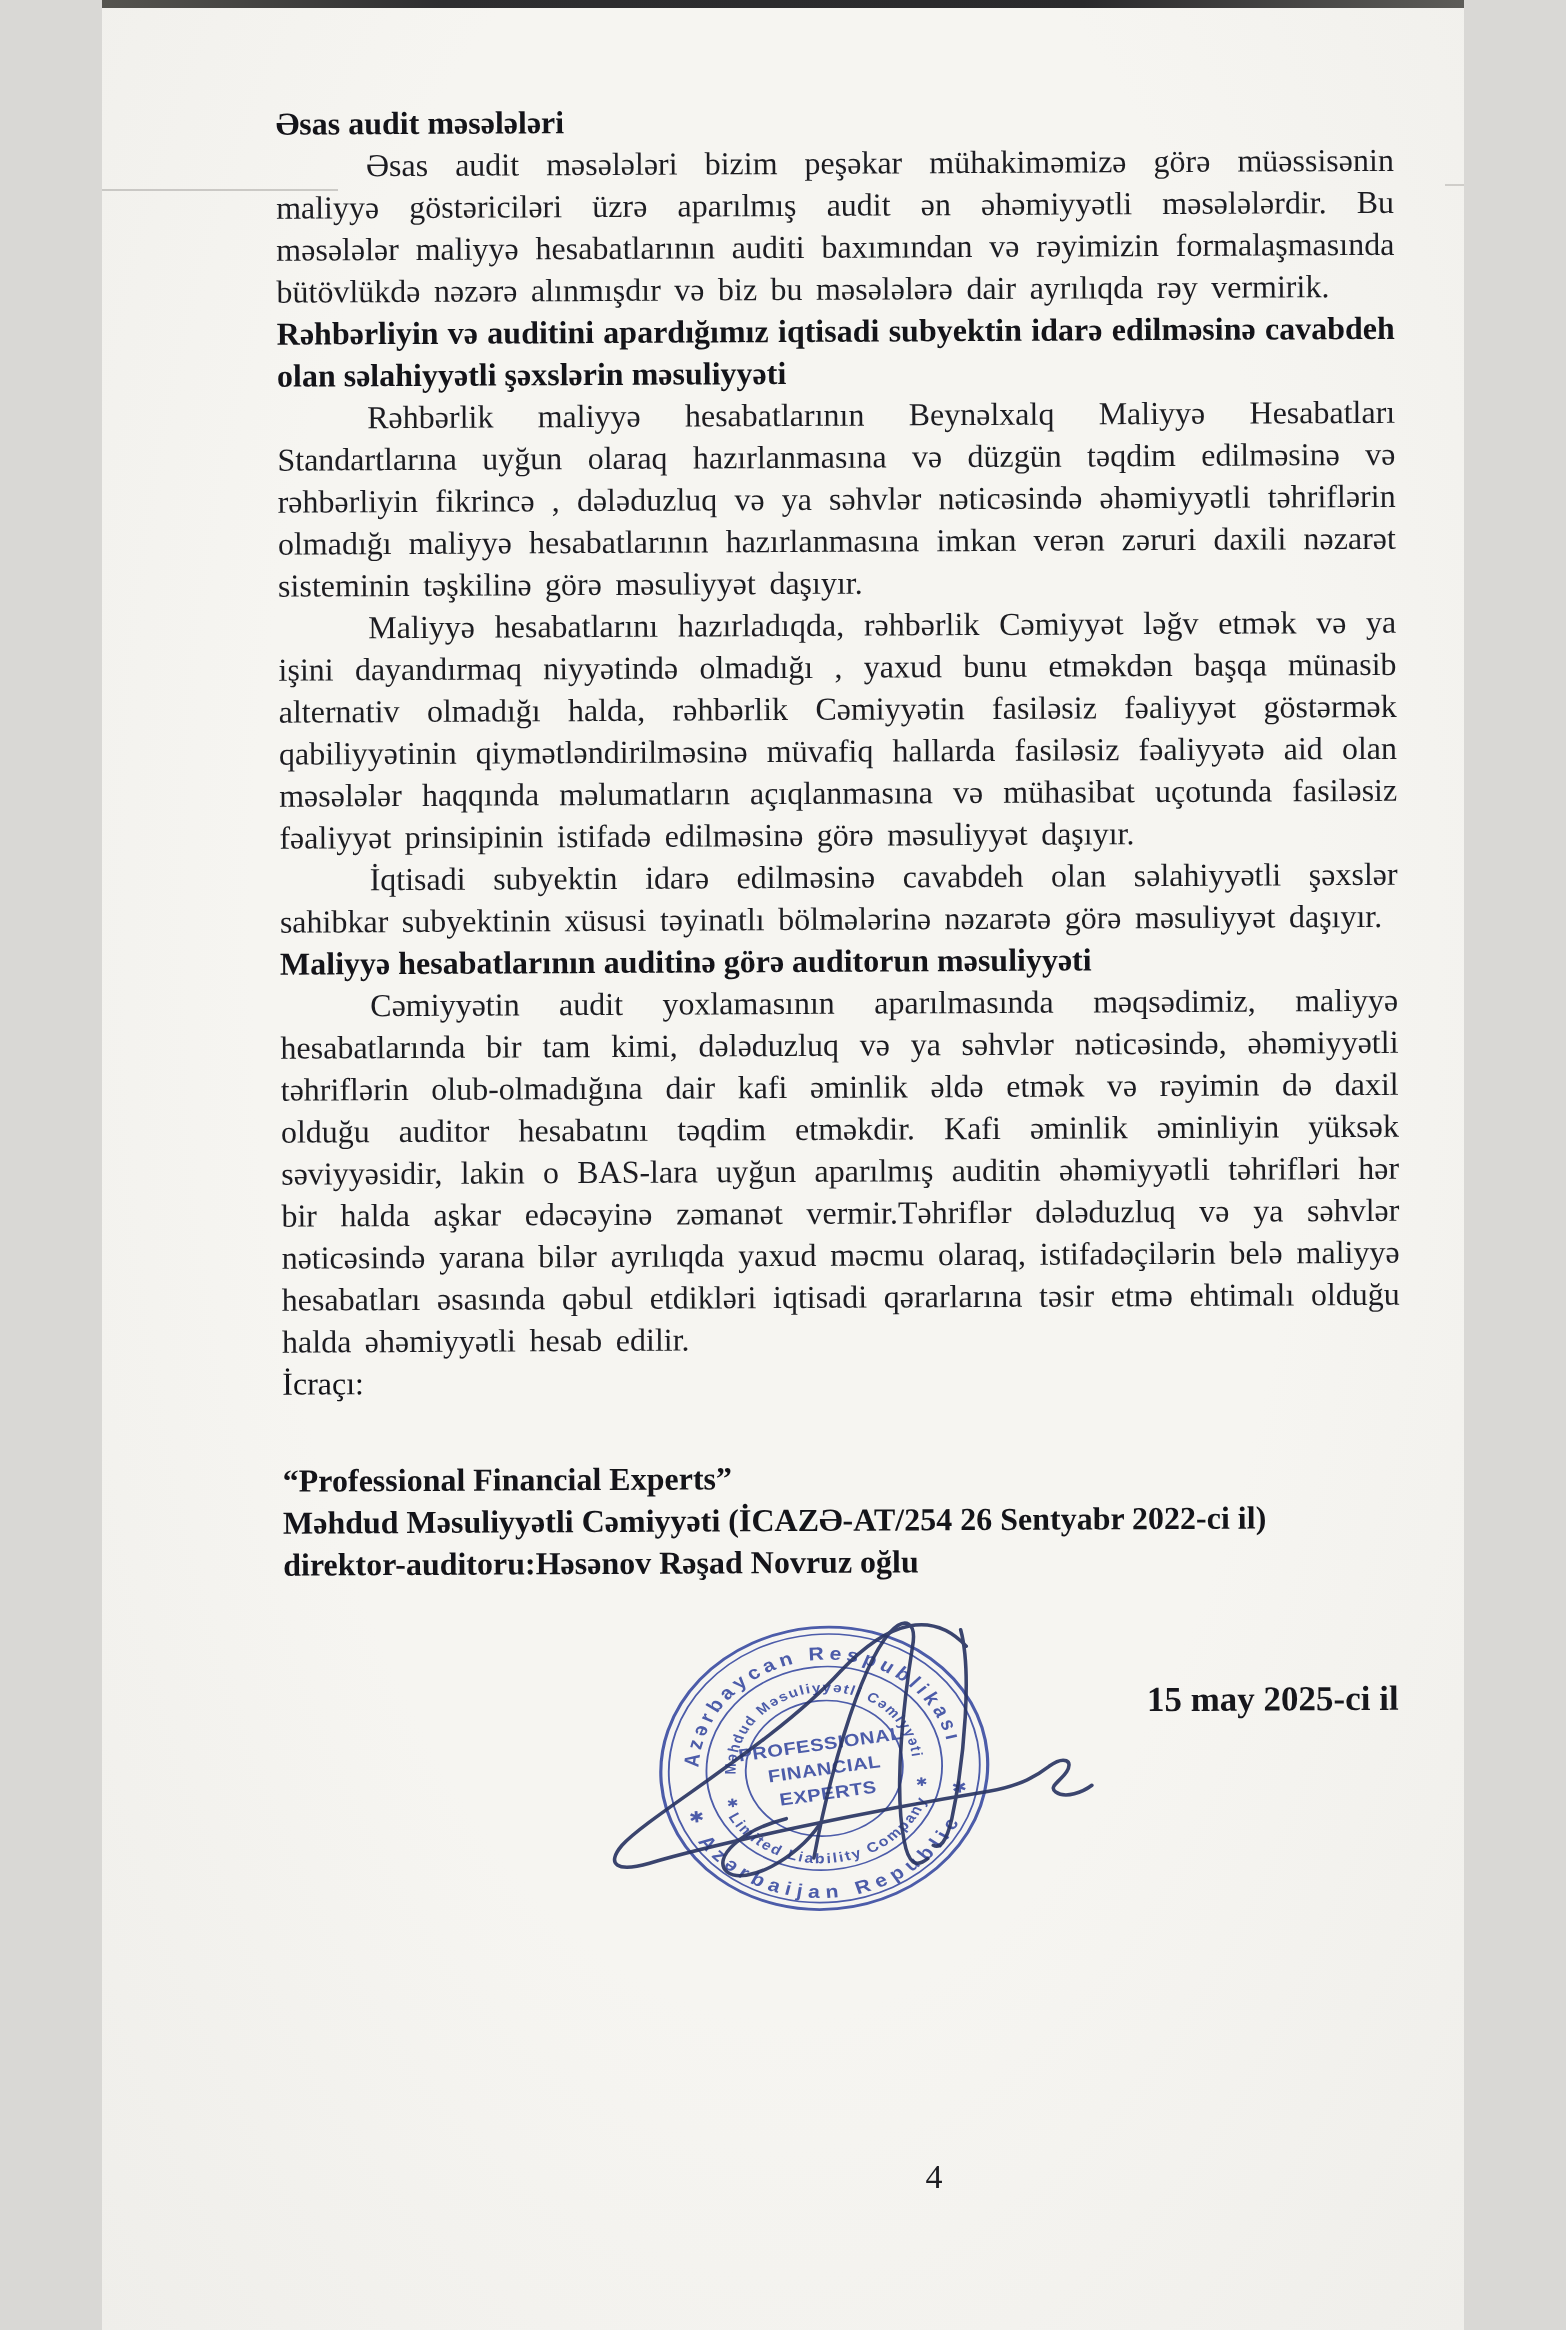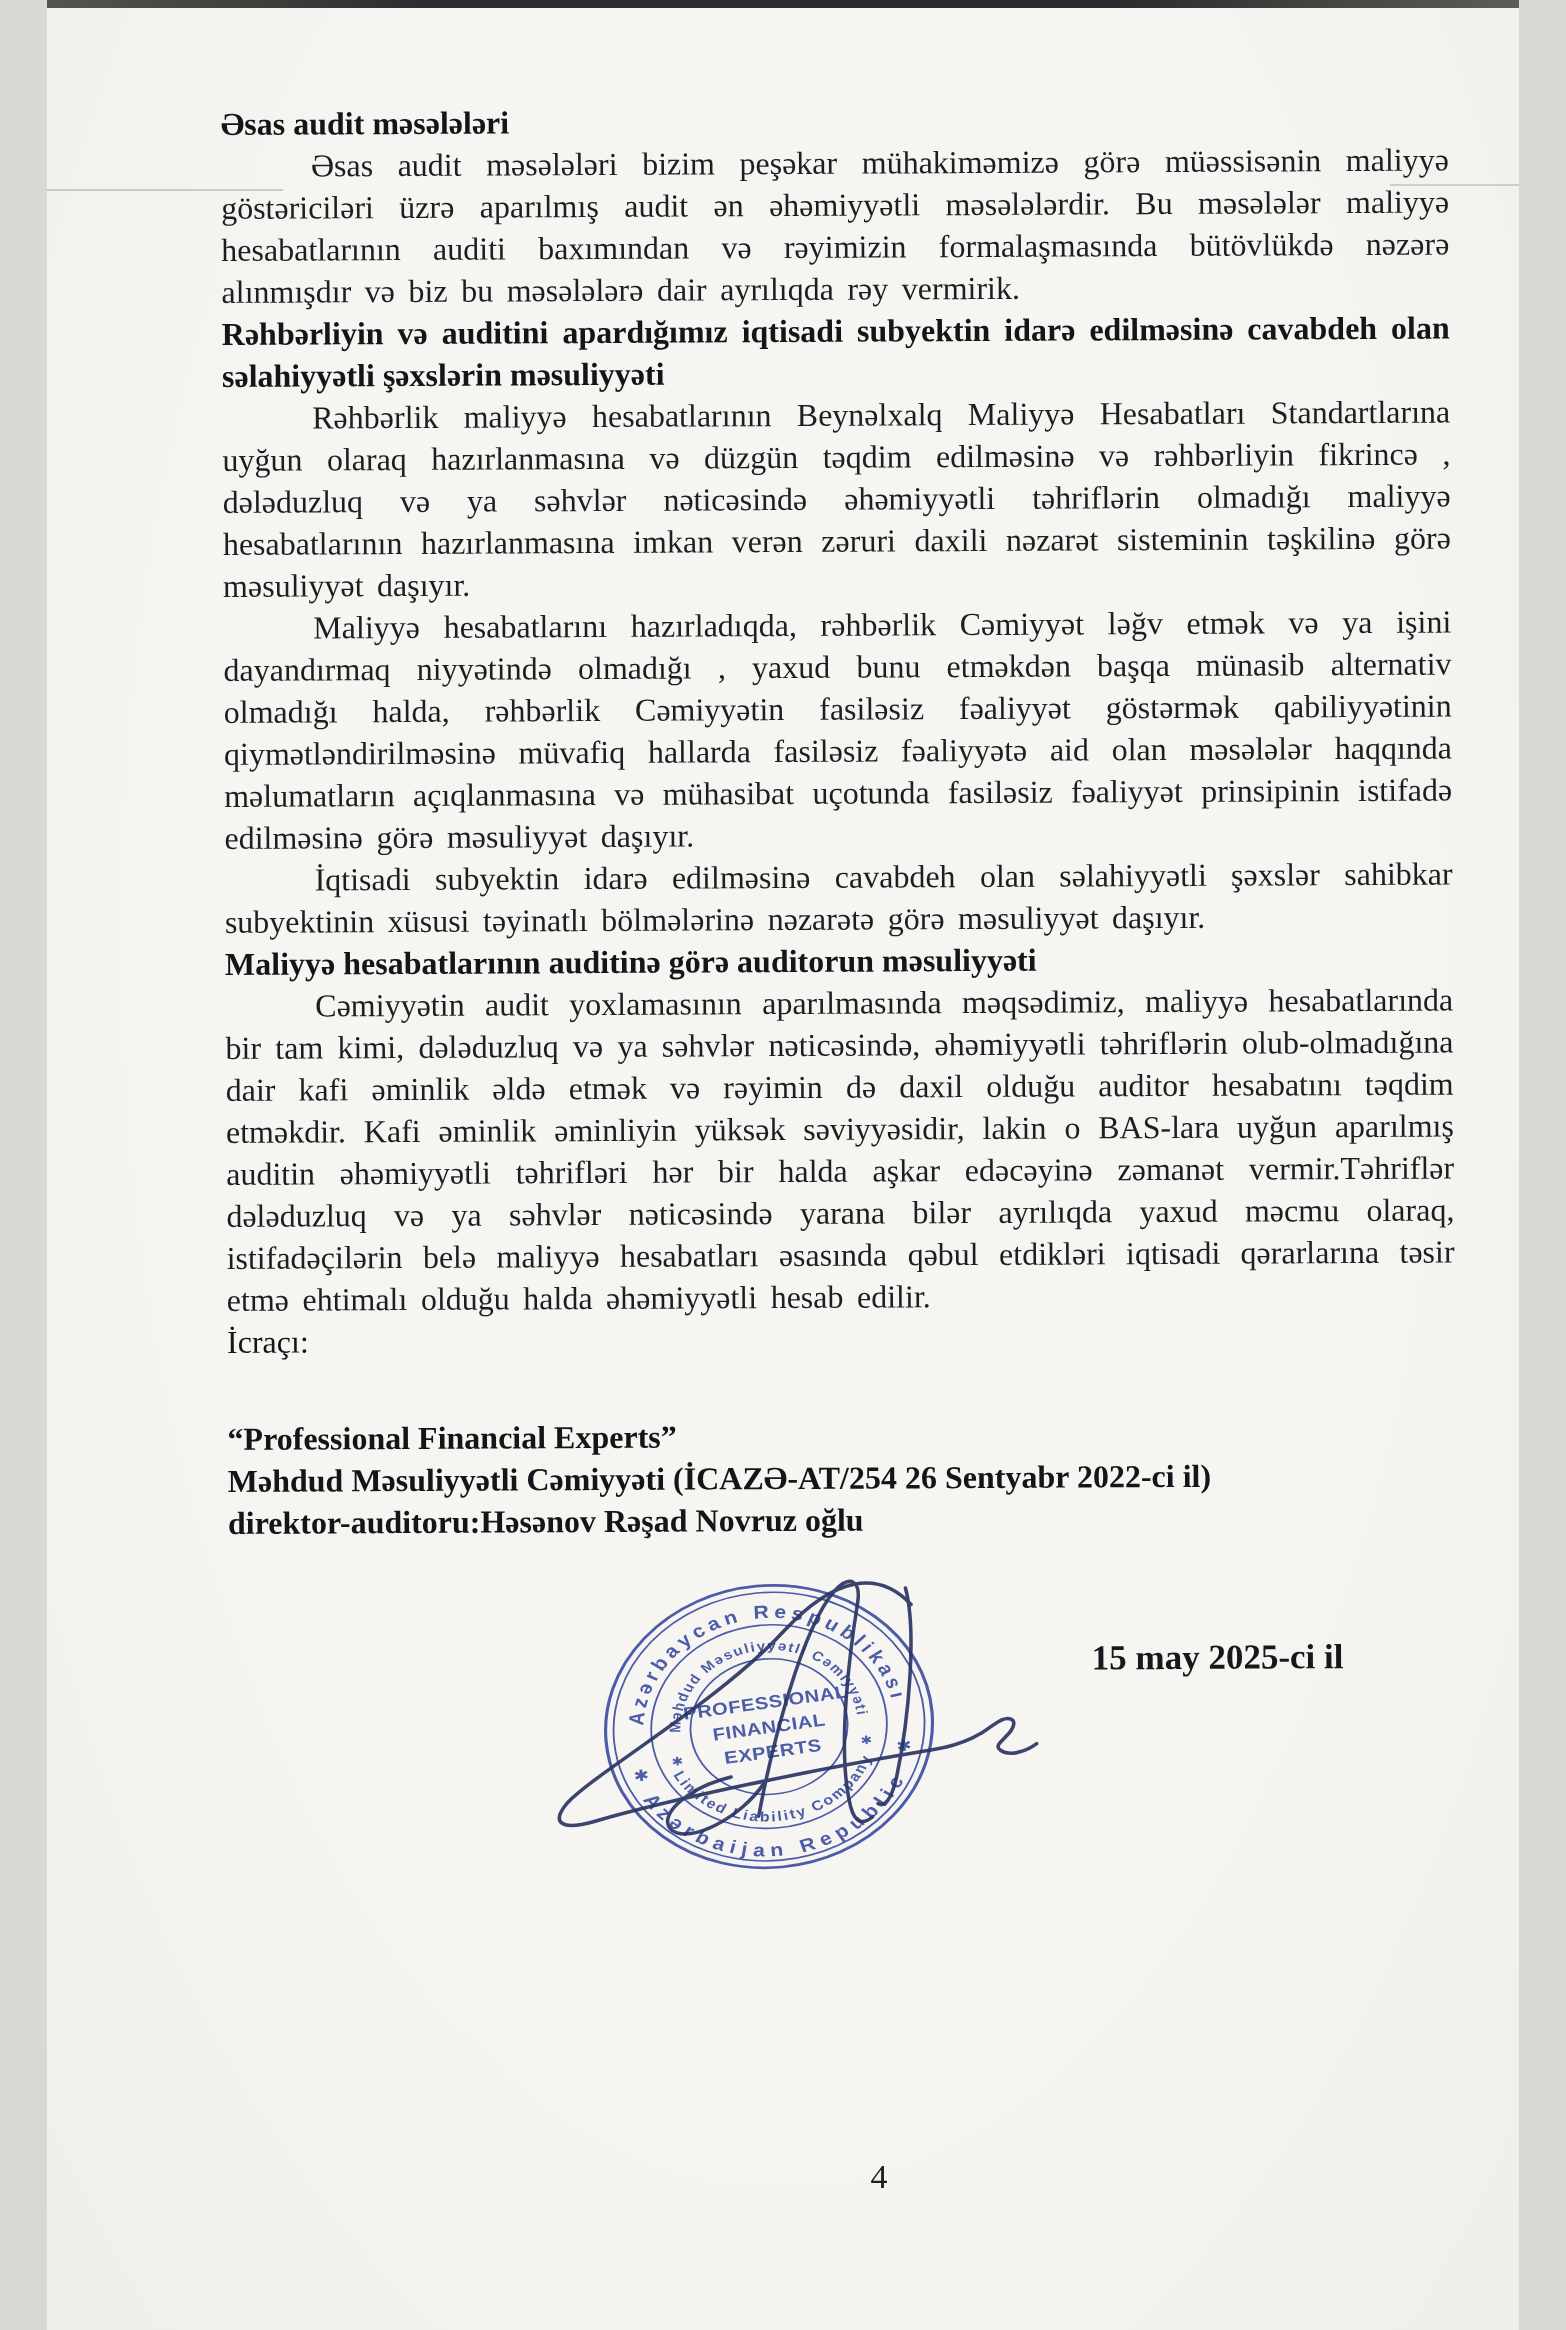--- a/index.html
+++ b/index.html
@@ -2,21 +2,21 @@
 <html lang="az" style="font-size:8.8px"><head>
 <meta charset="utf-8">
 <style>
   html,body{margin:0;padding:0;}
   body{
     background:#d9d8d5;
     font-family:"Liberation Serif","DejaVu Serif",serif;
   }
   .page{
     position:relative;
-    width:1472px;
+    width:1362px;
     height:2330px;
     margin:0 auto;
     background:#f4f3ef;
     background-image:radial-gradient(ellipse at 50% 40%, #f6f5f1 55%, #efeeea 100%);
     overflow:hidden;
     color:#1d1d22;
   }
   
   .scan-top{
     position:absolute;top:0;left:0;right:0;height:7.7px;

